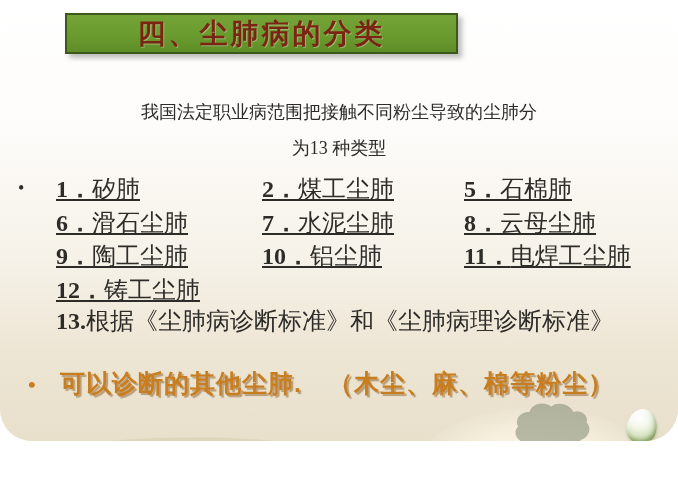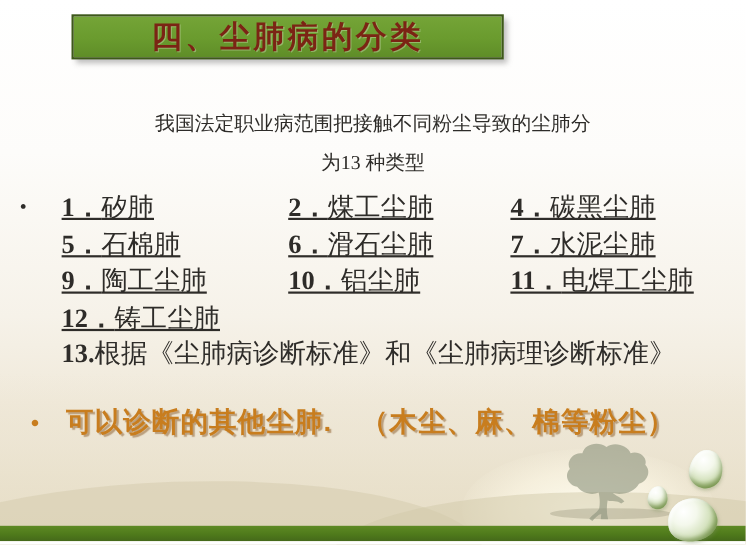--- a/index.html
+++ b/index.html
@@ -1,19 +1,20 @@
 <!DOCTYPE html>
 <html><head>
 <meta charset="utf-8">
 <style>
   html,body{margin:0;padding:0;background:#ffffff;}
   .stage{
-    position:relative;width:678px;height:495px;overflow:hidden;
+    position:relative;width:678px;height:441px;overflow:hidden;
     background:linear-gradient(180deg,#ffffff 0%,#fdfcfa 28%,#f6f2e9 58%,#efe8d8 76%,#e9e1cc 92%,#e7dfca 100%);
     font-family:"Liberation Serif","DejaVu Serif",serif;
+    border-radius:32px;
   }
   
   .haze{position:absolute;left:0;right:0;top:340px;height:140px;
     background:linear-gradient(180deg,rgba(238,231,215,0) 0%,rgba(236,228,210,.55) 45%,rgba(231,222,199,.85) 100%);}
   .sun-glow{position:absolute;left:420px;top:408px;width:230px;height:110px;border-radius:50%;
     background:radial-gradient(ellipse at center,rgba(255,253,240,.95) 0%,rgba(255,250,233,.55) 45%,rgba(255,250,233,0) 75%);}
   .hill-left{position:absolute;left:-120px;top:438px;width:560px;height:150px;border-radius:50%;
     background:rgba(214,204,174,.55);transform:rotate(-2deg);}
   .hill-right{position:absolute;left:300px;top:448px;width:560px;height:140px;border-radius:50%;
     background:rgba(210,201,170,.5);transform:rotate(2deg);}
@@ -83,24 +84,24 @@
 
   <div class="intro">
     <div>我国法定职业病范围把接触不同粉尘导致的尘肺分</div>
     <div>为13 种类型</div>
   </div>
 
   <span class="list-bullet">•</span>
   <div class="type-grid">
     <div><span class="type-no">1．</span><span>矽肺</span></div>
     <div><span class="type-no">2．</span><span>煤工尘肺</span></div>
-    <div><span class="type-no">4．</span><span>碳黑尘肺</span></div>
     <div><span class="type-no">5．</span><span>石棉肺</span></div>
     <div><span class="type-no">6．</span><span>滑石尘肺</span></div>
     <div><span class="type-no">7．</span><span>水泥尘肺</span></div>
+    <div><span class="type-no">8．</span><span>云母尘肺</span></div>
     <div><span class="type-no">9．</span><span>陶工尘肺</span></div>
     <div><span class="type-no">10．</span><span>铝尘肺</span></div>
     <div><span class="type-no">11．</span><span>电焊工尘肺</span></div>
     <div><span class="type-no">12．</span><span>铸工尘肺</span></div>
   </div>
   <div class="item13">
     <span class="type-no">13.</span><span>根据《尘肺病诊断标准》和《尘肺病理诊断标准》</span>
   </div>
 
   <span class="note-bullet">•</span>

